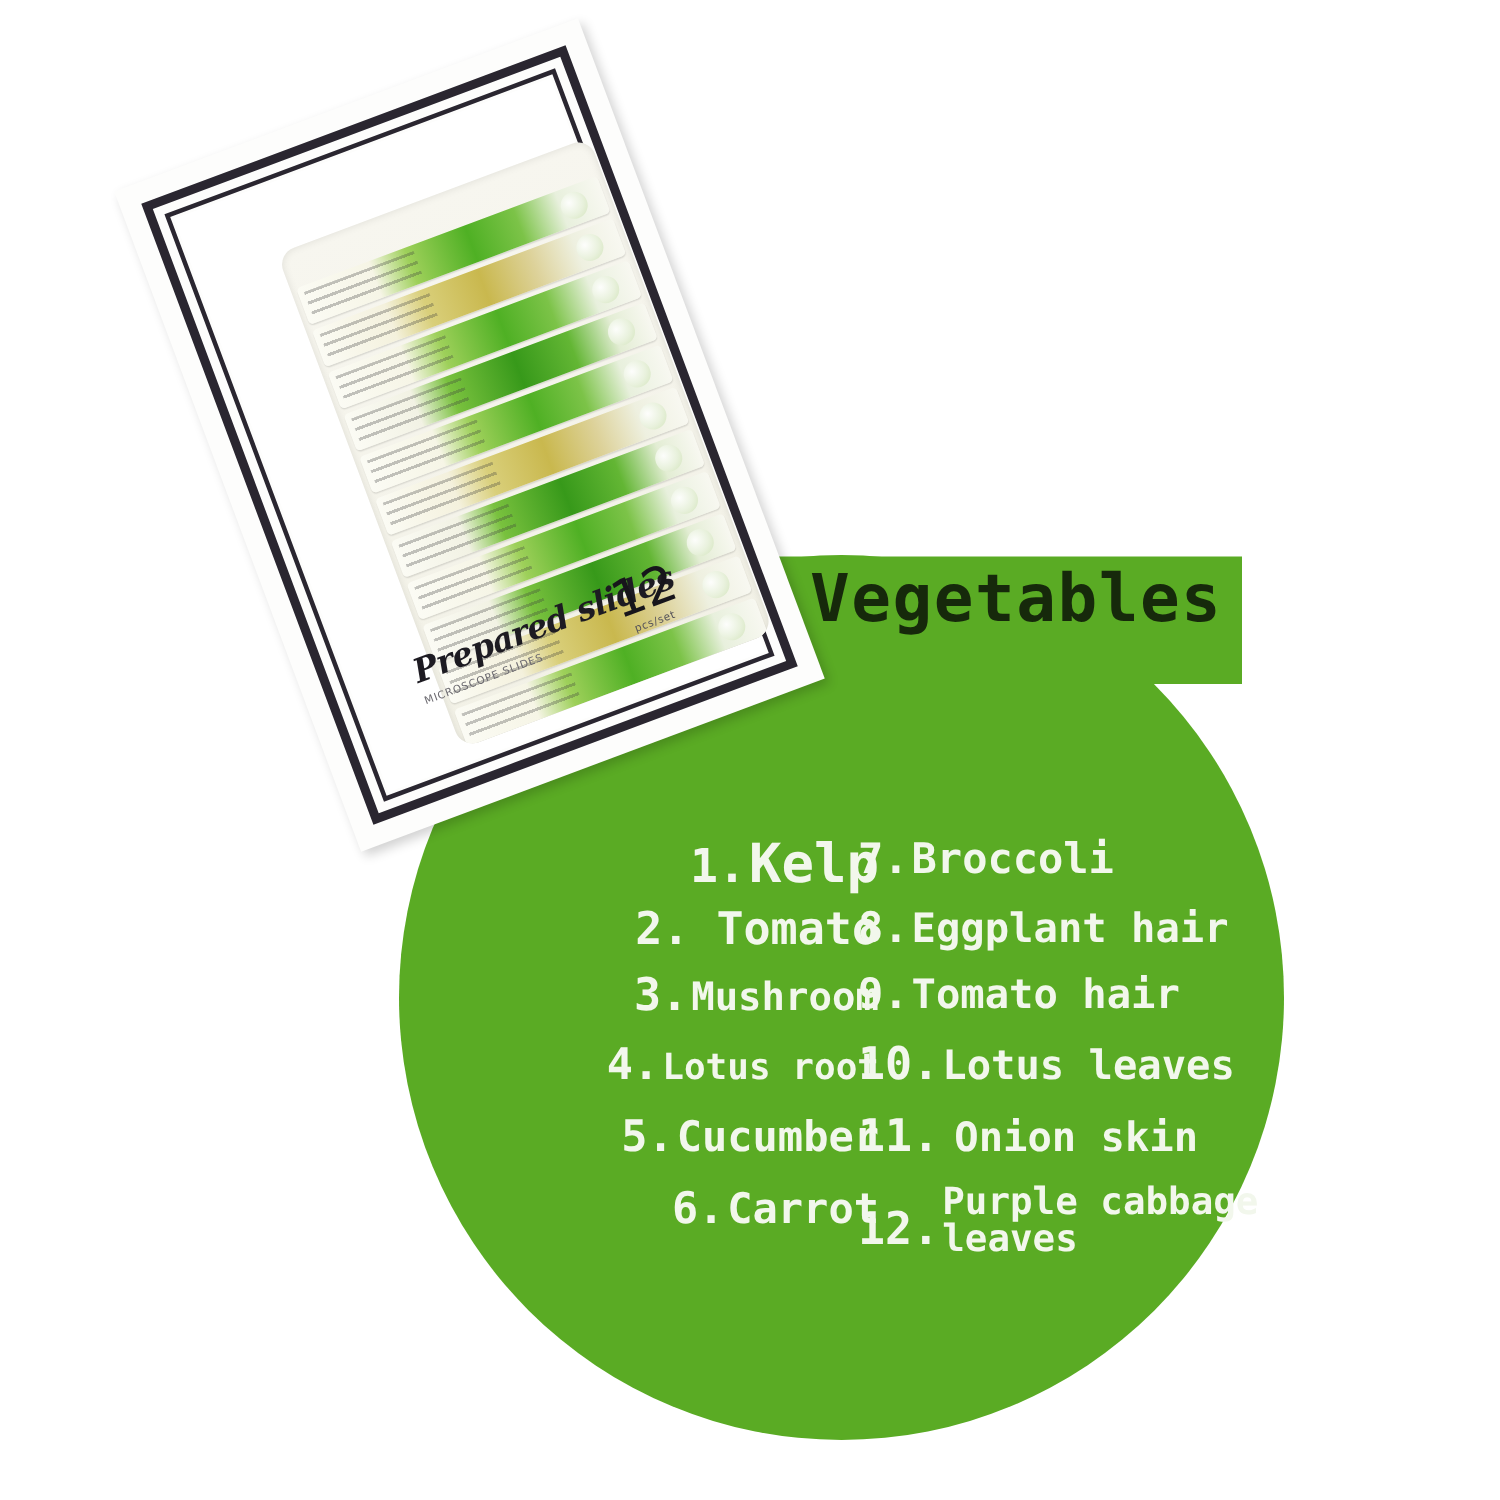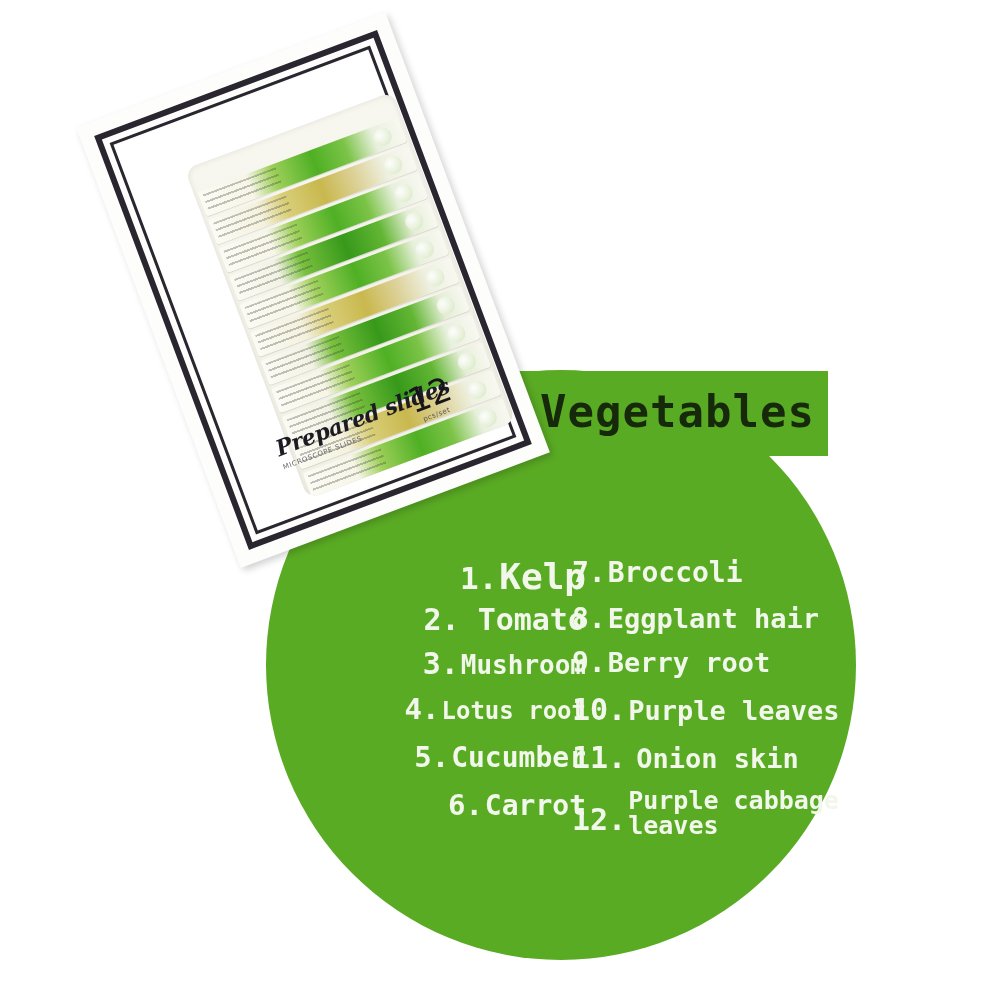--- a/index.html
+++ b/index.html
@@ -35,21 +35,21 @@
     position: absolute;
     left: 506px;
     top: 371px;
     width: 322px;
     height: 85px;
     background: #5aab24;
   }
   .title-text {
     position: absolute;
     left: 540px;
-    top: 379px;
+    top: 367px;
     width: 300px;
     height: 66px;
     line-height: 66px;
     font-family: "DejaVu Sans Mono", monospace;
     font-size: 44px;
     font-weight: 700;
     color: #16290b;
     letter-spacing: 1px;
     white-space: nowrap;
   }
@@ -311,25 +311,25 @@
     <div class="list-row r1">
       <span class="row-num">7.</span>
       <span class="row-label">Broccoli</span>
     </div>
     <div class="list-row r2">
       <span class="row-num">8.</span>
       <span class="row-label">Eggplant hair</span>
     </div>
     <div class="list-row r3">
       <span class="row-num">9.</span>
-      <span class="row-label">Berry root</span>
+      <span class="row-label">Tomato hair</span>
     </div>
     <div class="list-row r4">
       <span class="row-num">10.</span>
-      <span class="row-label">Purple leaves</span>
+      <span class="row-label">Lotus leaves</span>
     </div>
     <div class="list-row r5">
       <span class="row-num">11.</span>
       <span class="row-label">Onion skin</span>
     </div>
     <div class="list-row r6">
       <span class="row-num">12.</span>
       <span class="row-label wrap">Purple cabbage
 leaves</span>
     </div>

